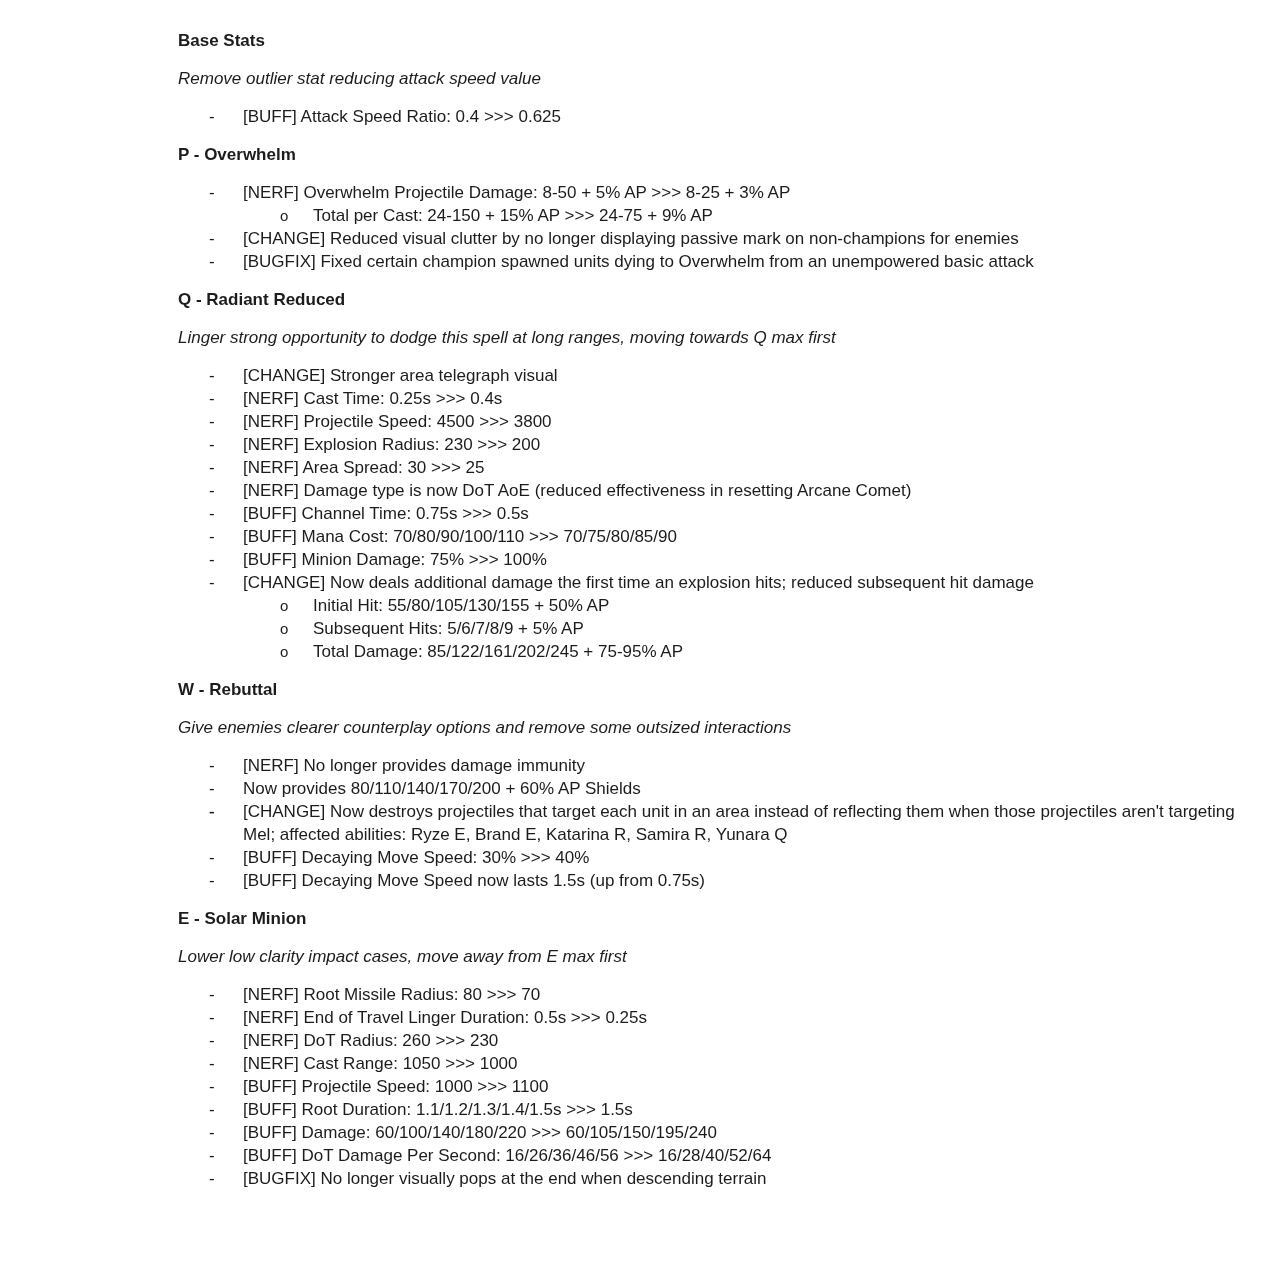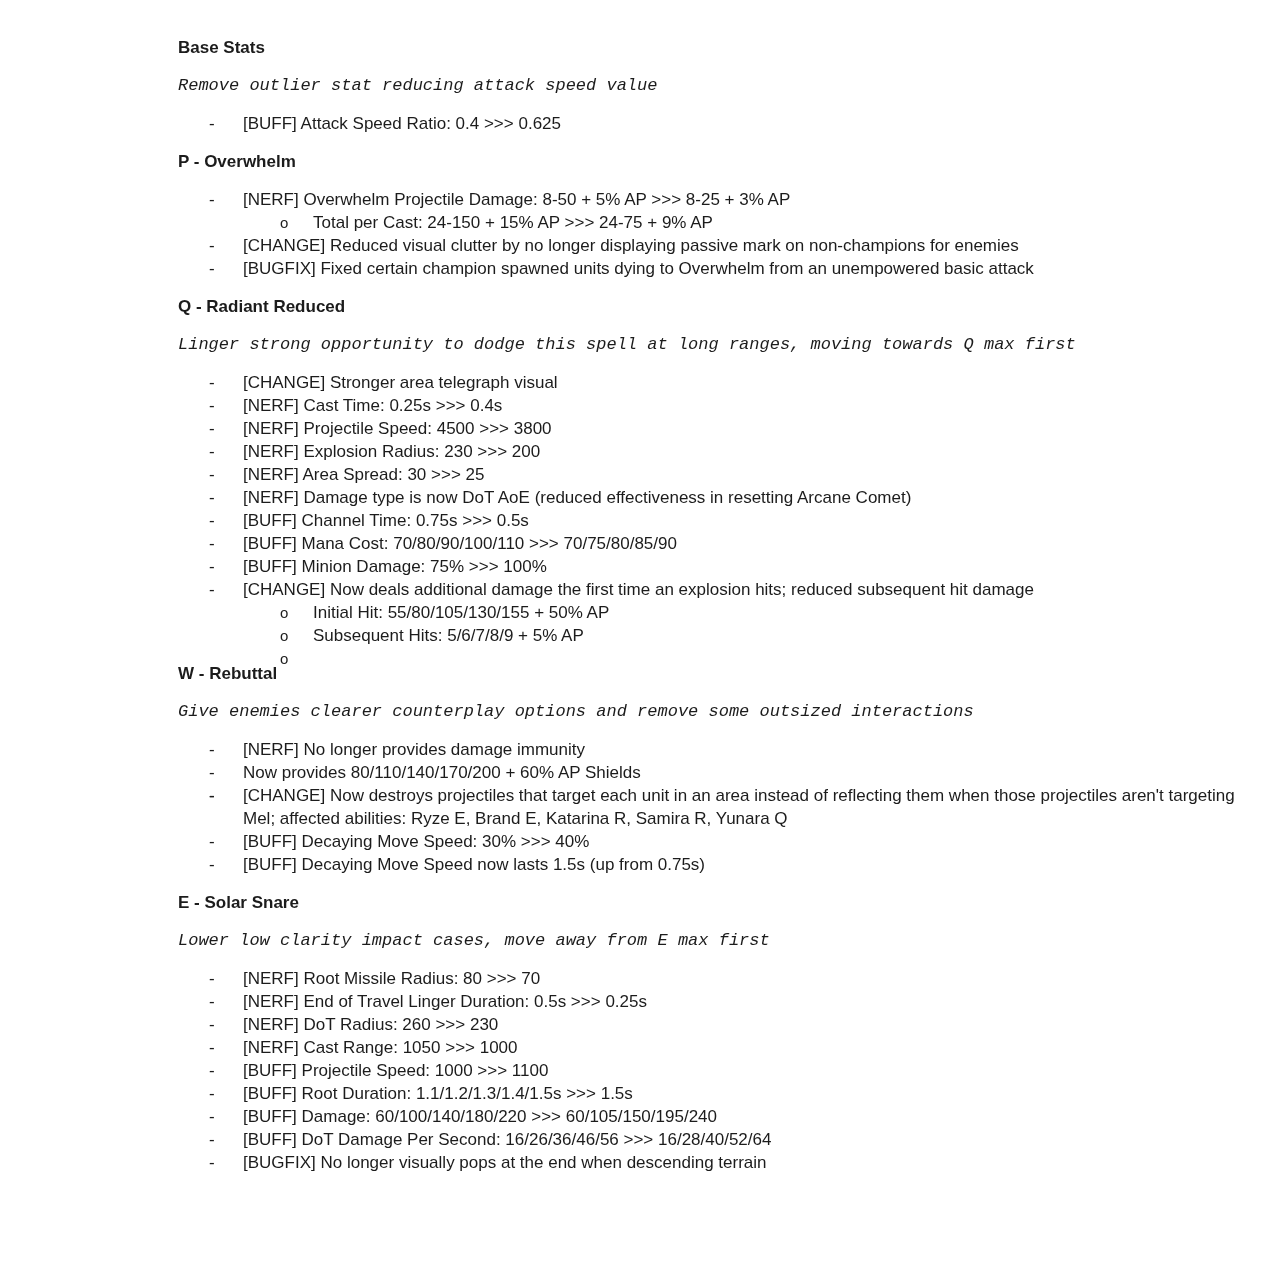--- a/index.html
+++ b/index.html
@@ -14,31 +14,30 @@
     color: #1c1c1c;
     -webkit-font-smoothing: antialiased;
   }
   .doc {
     position: absolute;
     left: 178px;
     top: 29px;
     width: 1066px;
     font-size: 17px;
     line-height: 23px;
-    margin-top: 7px;
   }
   .section { display: block; }
   .heading {
     font-weight: 700;
     margin-bottom: 15px;
   }
   .desc {
     margin-bottom: 15px;
   }
-  .desc.italic { font-style: italic; font-family: Liberation Mono, monospace; }
+  .desc.italic { font-style: italic; }
   .list {
     margin-bottom: 15px;
   }
   .item {
     position: relative;
   }
   .item.l1 { padding-left: 65px; }
   .item.l2 { padding-left: 135px; }
   .item .marker {
     position: absolute;
@@ -79,37 +78,37 @@
         <div class="item l1"><span class="marker">-</span><span class="txt">[NERF] Projectile Speed: 4500 &gt;&gt;&gt; 3800</span></div>
         <div class="item l1"><span class="marker">-</span><span class="txt">[NERF] Explosion Radius: 230 &gt;&gt;&gt; 200</span></div>
         <div class="item l1"><span class="marker">-</span><span class="txt">[NERF] Area Spread: 30 &gt;&gt;&gt; 25</span></div>
         <div class="item l1"><span class="marker">-</span><span class="txt">[NERF] Damage type is now DoT AoE (reduced effectiveness in resetting Arcane Comet)</span></div>
         <div class="item l1"><span class="marker">-</span><span class="txt">[BUFF] Channel Time: 0.75s &gt;&gt;&gt; 0.5s</span></div>
         <div class="item l1"><span class="marker">-</span><span class="txt">[BUFF] Mana Cost: 70/80/90/100/110 &gt;&gt;&gt; 70/75/80/85/90</span></div>
         <div class="item l1"><span class="marker">-</span><span class="txt">[BUFF] Minion Damage: 75% &gt;&gt;&gt; 100%</span></div>
         <div class="item l1"><span class="marker">-</span><span class="txt">[CHANGE] Now deals additional damage the first time an explosion hits; reduced subsequent hit damage</span></div>
         <div class="item l2"><span class="marker">o</span><span class="txt">Initial Hit: 55/80/105/130/155 + 50% AP</span></div>
         <div class="item l2"><span class="marker">o</span><span class="txt">Subsequent Hits: 5/6/7/8/9 + 5% AP</span></div>
-        <div class="item l2"><span class="marker">o</span></div>
+        <div class="item l2"><span class="marker">o</span><span class="txt">Total Damage: 85/122/161/202/245 + 75-95% AP</span></div>
       </div>
     </section>
     <section class="section">
       <div class="heading">W - Rebuttal</div>
       <div class="desc italic">Give enemies clearer counterplay options and remove some outsized interactions</div>
       <div class="list">
         <div class="item l1"><span class="marker">-</span><span class="txt">[NERF] No longer provides damage immunity</span></div>
         <div class="item l1"><span class="marker">-</span><span class="txt">Now provides 80/110/140/170/200 + 60% AP Shields</span></div>
         <div class="item l1"><span class="marker">-</span></div>
         <div class="item l1"><span class="marker">-</span><span class="txt">[CHANGE] Now destroys projectiles that target each unit in an area instead of reflecting them when those projectiles aren't targeting Mel; affected abilities: Ryze E, Brand E, Katarina R, Samira R, Yunara Q</span></div>
         <div class="item l1"><span class="marker">-</span><span class="txt">[BUFF] Decaying Move Speed: 30% &gt;&gt;&gt; 40%</span></div>
         <div class="item l1"><span class="marker">-</span><span class="txt">[BUFF] Decaying Move Speed now lasts 1.5s (up from 0.75s)</span></div>
       </div>
     </section>
     <section class="section">
-      <div class="heading">E - Solar Snare</div>
+      <div class="heading">E - Solar Minion</div>
       <div class="desc italic">Lower low clarity impact cases, move away from E max first</div>
       <div class="list">
         <div class="item l1"><span class="marker">-</span><span class="txt">[NERF] Root Missile Radius: 80 &gt;&gt;&gt; 70</span></div>
         <div class="item l1"><span class="marker">-</span><span class="txt">[NERF] End of Travel Linger Duration: 0.5s &gt;&gt;&gt; 0.25s</span></div>
         <div class="item l1"><span class="marker">-</span><span class="txt">[NERF] DoT Radius: 260 &gt;&gt;&gt; 230</span></div>
         <div class="item l1"><span class="marker">-</span><span class="txt">[NERF] Cast Range: 1050 &gt;&gt;&gt; 1000</span></div>
         <div class="item l1"><span class="marker">-</span><span class="txt">[BUFF] Projectile Speed: 1000 &gt;&gt;&gt; 1100</span></div>
         <div class="item l1"><span class="marker">-</span><span class="txt">[BUFF] Root Duration: 1.1/1.2/1.3/1.4/1.5s &gt;&gt;&gt; 1.5s</span></div>
         <div class="item l1"><span class="marker">-</span><span class="txt">[BUFF] Damage: 60/100/140/180/220 &gt;&gt;&gt; 60/105/150/195/240</span></div>
         <div class="item l1"><span class="marker">-</span><span class="txt">[BUFF] DoT Damage Per Second: 16/26/36/46/56 &gt;&gt;&gt; 16/28/40/52/64</span></div>

